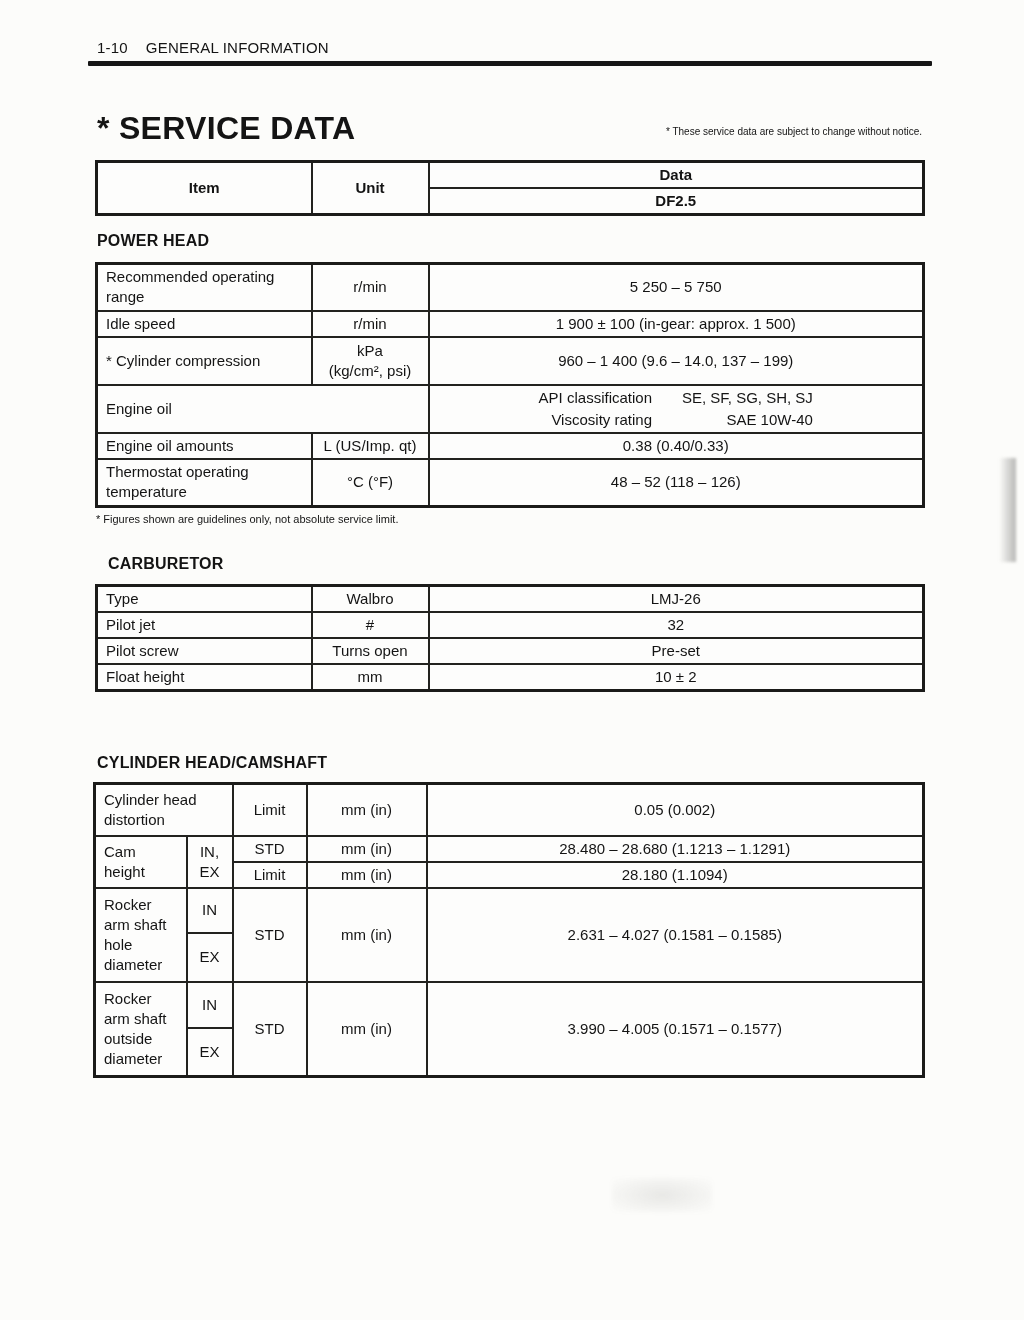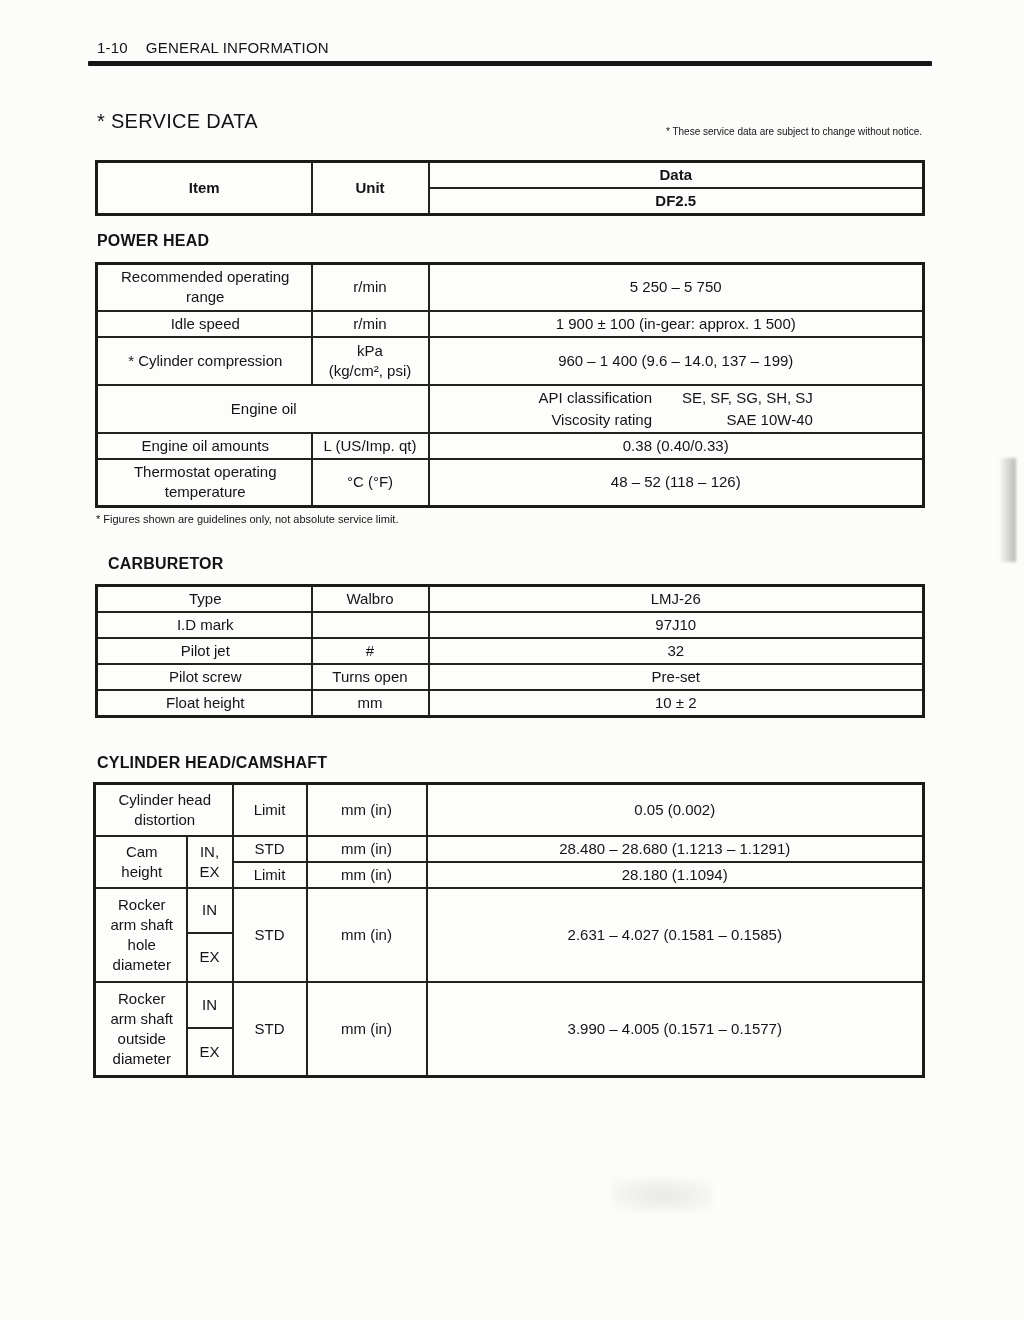--- a/index.html
+++ b/index.html
@@ -14,38 +14,38 @@
     overflow: hidden;
   }
   .abs { position: absolute; }
 
   
   .running-header { left: 97px; top: 39px; font-size: 15px; font-weight: normal; letter-spacing: 0.2px; }
   .running-header .pgnum { margin-right: 18px; }
   .header-rule { left: 88px; top: 61px; width: 844px; height: 5px; background: #161616; border-radius: 1px; }
 
   
-  .doc-title { left: 97px; top: 110px; font-size: 20px; font-weight: normal; letter-spacing: 0.3px; }
+  .doc-title { left: 97px; top: 110px; font-size: 32px; font-weight: bold; letter-spacing: 0.3px; }
   .doc-title-note { top: 126px; right: 102px; font-size: 10px; }
 
   
   .section-label { font-size: 16px; font-weight: bold; letter-spacing: 0.2px; }
   .footnote { left: 96px; top: 513px; font-size: 11px; }
 
   
   table { border-collapse: collapse; table-layout: fixed; background: #fdfdfc; }
   table { border: 3px solid #1b1b19; }
   td {
     border: 2px solid #22221f;
     font-size: 15px;
     line-height: 20px;
     vertical-align: middle;
     overflow: hidden;
   }
-  td.item  { text-align: center; padding: 2px 6px 2px 8px; }
+  td.item  { text-align: left; padding: 2px 6px 2px 8px; }
   td.unit  { text-align: center; padding: 2px 4px; }
   td.val   { text-align: center; padding: 2px 6px; }
   td.hd    { text-align: center; font-weight: bold; padding: 2px 4px; }
 
   .spec-header-tbl { left: 95px; top: 160px; width: 827px; }
   .power-head-label { left: 97px; top: 232px; }
   .power-head-tbl { left: 95px; top: 262px; width: 827px; }
   .carburetor-label { left: 108px; top: 555px; }
   .carburetor-tbl { left: 95px; top: 584px; width: 827px; }
   .cylinder-label { left: 97px; top: 754px; }
@@ -162,25 +162,20 @@
         <col style="width:117px">
         <col style="width:495px">
       </colgroup>
     <tbody>
         <tr style="height:24px">
       <td class="item">Type</td>
       <td class="unit">Walbro</td>
       <td class="val">LMJ-26</td>
     </tr>
     <tr style="height:24px">
-      <td class="item">I.D mark</td>
-      <td class="unit"></td>
-      <td class="val">97J10</td>
-    </tr>
-    <tr style="height:24px">
       <td class="item">Pilot jet</td>
       <td class="unit">#</td>
       <td class="val">32</td>
     </tr>
     <tr style="height:24px">
       <td class="item">Pilot screw</td>
       <td class="unit">Turns open</td>
       <td class="val">Pre-set</td>
     </tr>
     <tr style="height:24px">

